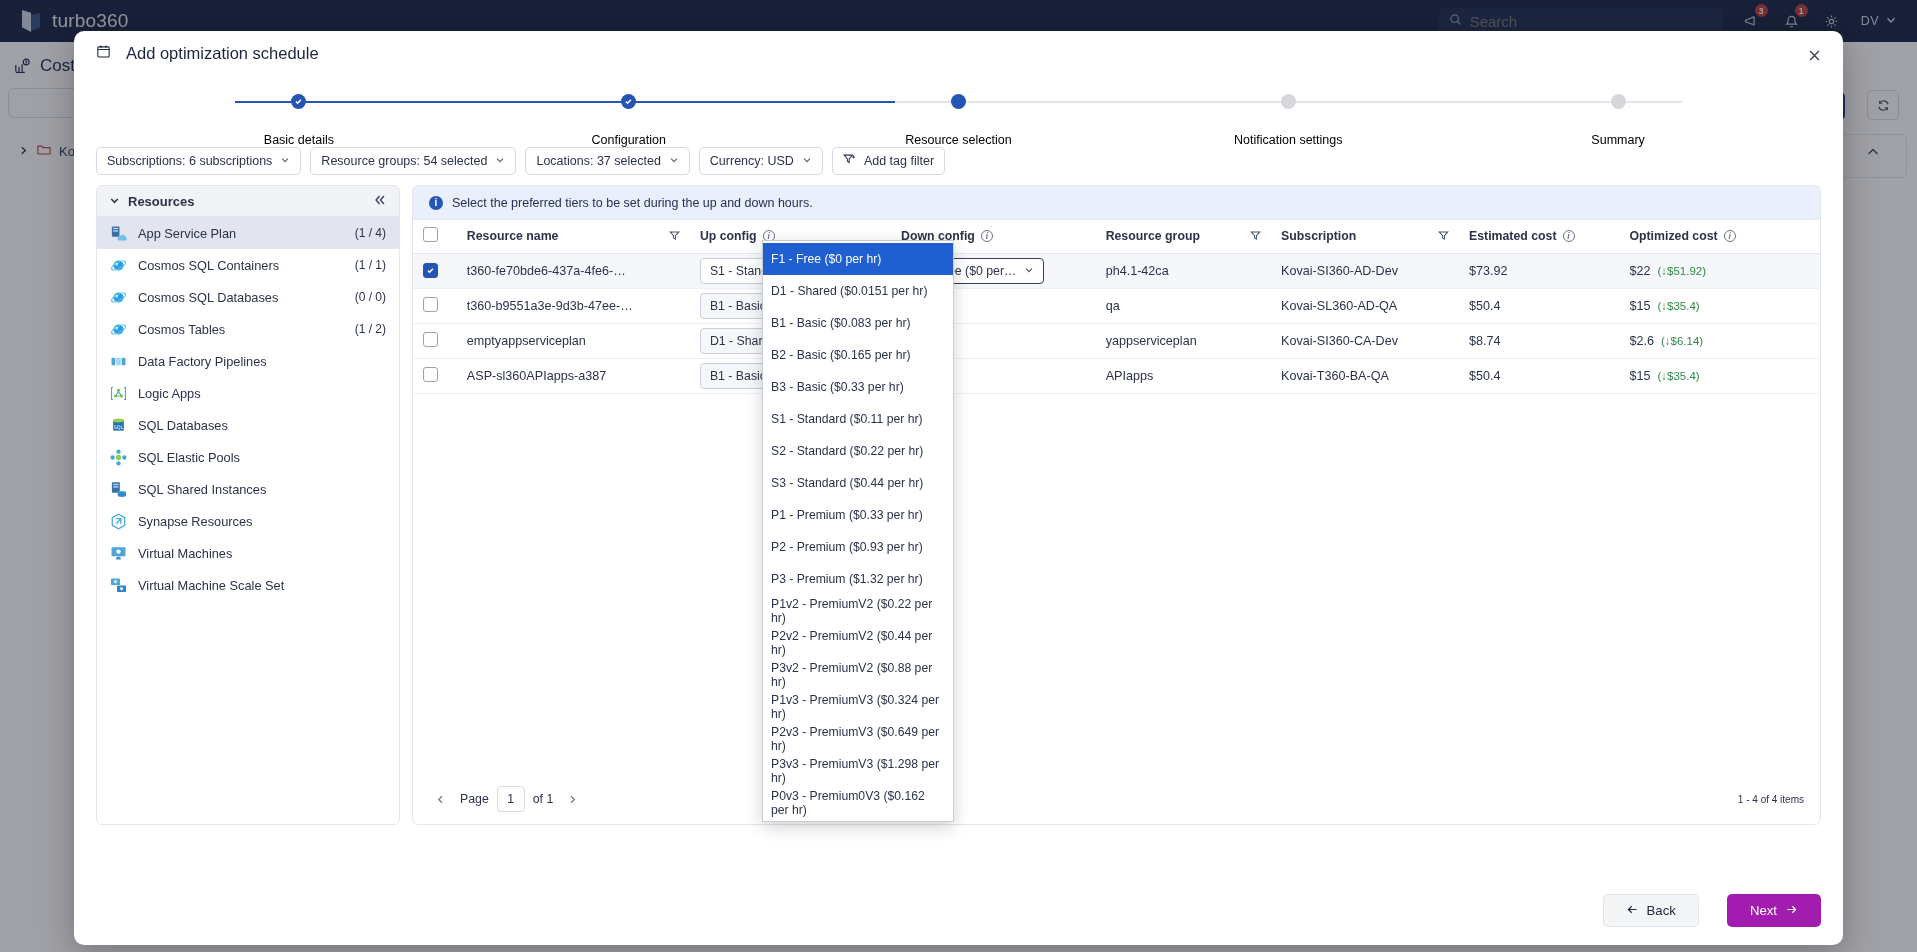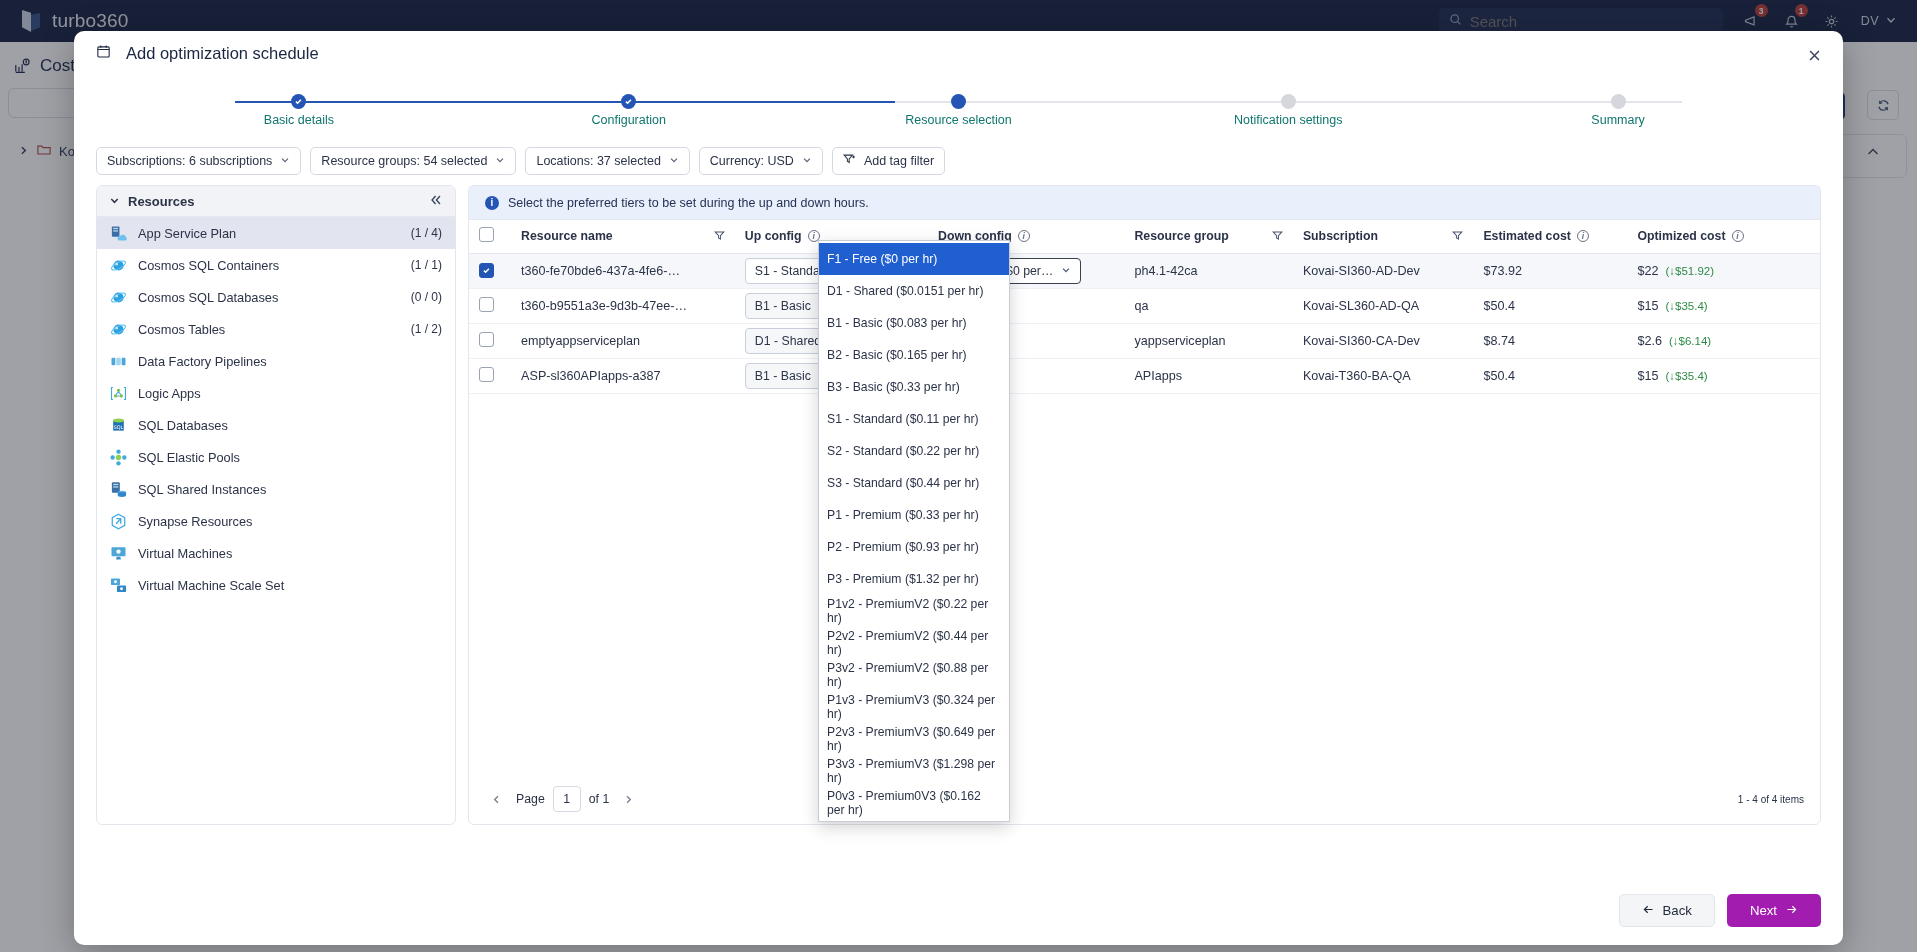--- a/index.html
+++ b/index.html
@@ -108,37 +108,37 @@
   }
   .step { position: absolute; top: 0; width: 202px; text-align: center; }
   .step .dot {
     width: 15px; height: 15px; border-radius: 50%; margin: 9px auto 0;
     display: flex; align-items: center; justify-content: center;
     position: relative; z-index: 2;
   }
   .step.done .dot, .step.current .dot { background: #2455b5; }
   .step.todo .dot { background: #d5d7dc; }
   .step .dot svg { width: 9px; height: 9px; }
-  .step .label { margin-top: 4px; font-size: 12.5px; color: #0f766e; }
+  .step .label { margin-top: 24px; font-size: 12.5px; color: #000000; }
 
   
   #filterbar { display: flex; align-items: center; gap: 9px; padding: 6px 22px 10px 22px; }
   .filter-chip {
     height: 28px; border: 1px solid #d4d8e0; border-radius: 5px;
     display: flex; align-items: center; gap: 8px; padding: 0 10px;
     font-size: 12.5px; color: #2b3348; background: #fff; cursor: pointer;
     white-space: nowrap;
   }
   .filter-chip .caret { font-size: 9px; color: #5a6478; }
 
   
   #modal-body { display: flex; gap: 12px; padding: 0 22px; height: 640px; }
 
   
-  #sidebar { width: 360px; border: 1px solid #e3e6ec; border-radius: 6px; overflow: hidden; background:#fff; }
+  #sidebar { width: 304px; border: 1px solid #e3e6ec; border-radius: 6px; overflow: hidden; background:#fff; }
   #sidebar-head {
     height: 31px; background: #f2f3f6; border-bottom: 1px solid #e6e8ee;
     display: flex; align-items: center; padding: 0 12px; gap: 8px;
     font-size: 13px; color: #2b3348; font-weight: bold;
   }
   #sidebar-collapse { margin-left: auto; color: #3c4660; font-size: 13px; cursor: pointer; }
   .res-item {
     height: 32px; display: flex; align-items: center; gap: 11px;
     padding: 0 13px 0 13px; font-size: 12.8px; color: #2b3348; cursor: pointer;
   }
@@ -208,21 +208,21 @@
             align-items:center; justify-content:center; color: #737c90;
             font-size: 13px; cursor: pointer; }
   #pg-label { font-size: 12.3px; color: #2b3348; }
   #pg-input { width: 28px; height: 26px; border: 1px solid #d6dae2; border-radius: 4px;
               text-align: center; font-size: 12.3px; color: #2b3348; outline: none;
               font-family: "Liberation Sans", sans-serif; }
   #pg-of { font-size: 12.3px; color: #2b3348; }
   #pg-count { margin-left: auto; font-size: 10px; color: #2b3348; }
 
   
-  #modal-foot { position: absolute; right: 22px; bottom: 18px; display: flex; gap: 12px; }
+  #modal-foot { position: absolute; right: 22px; bottom: 18px; display: flex; gap: 28px; }
   .btn {
     height: 33px; border-radius: 5px; font-size: 13.2px; cursor: pointer;
     display: flex; align-items: center; justify-content: center; gap: 8px;
     padding: 0 22px; border: 1px solid transparent;
     font-family: "Liberation Sans", sans-serif;
   }
   #btn-back { background: #f4f5f7; border-color: #e2e5ea; color: #222a3d; min-width: 88px; }
   #btn-next { background: #a21caf; color: #fff; min-width: 88px; }
 </style>
 </head>

